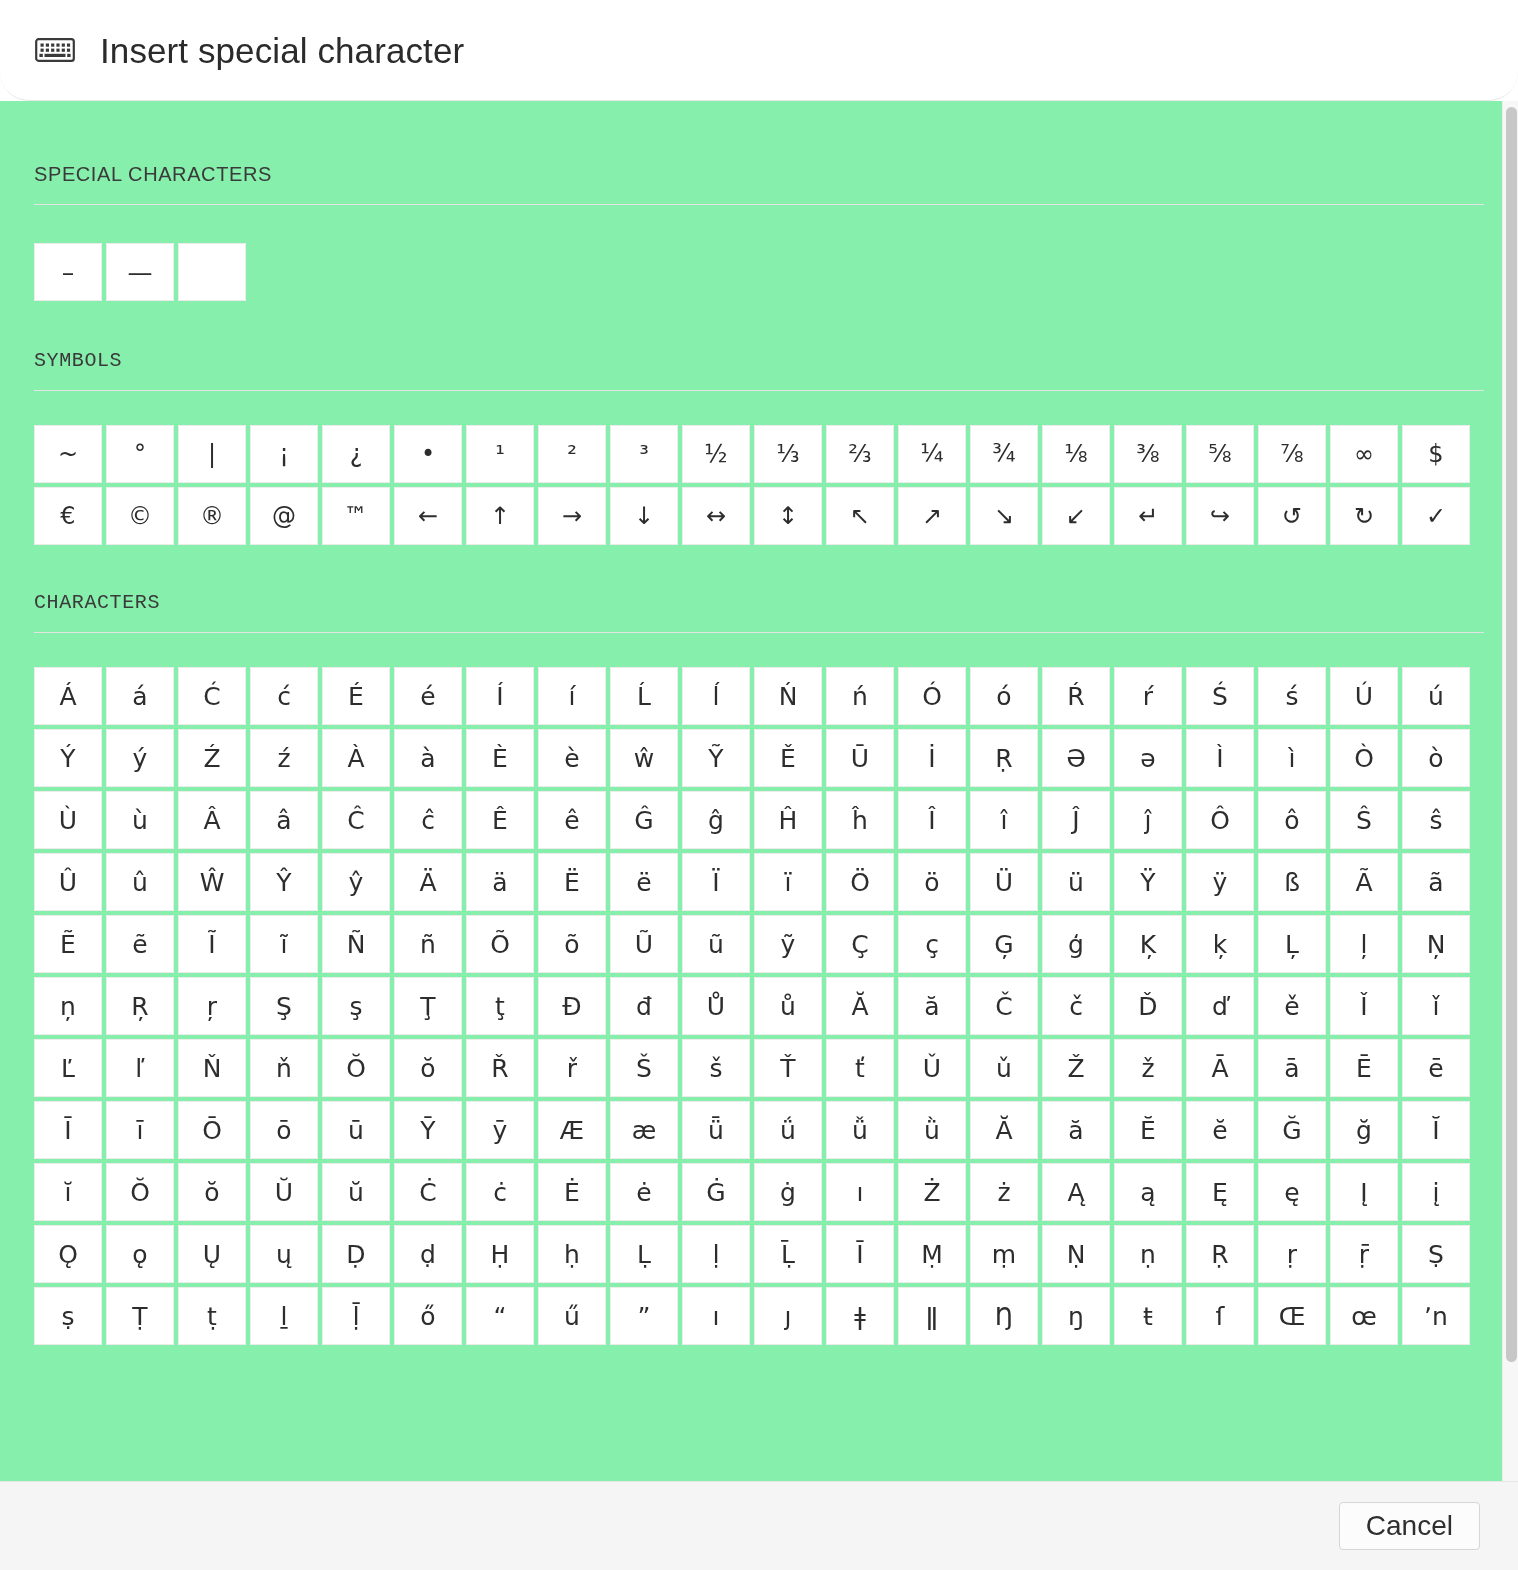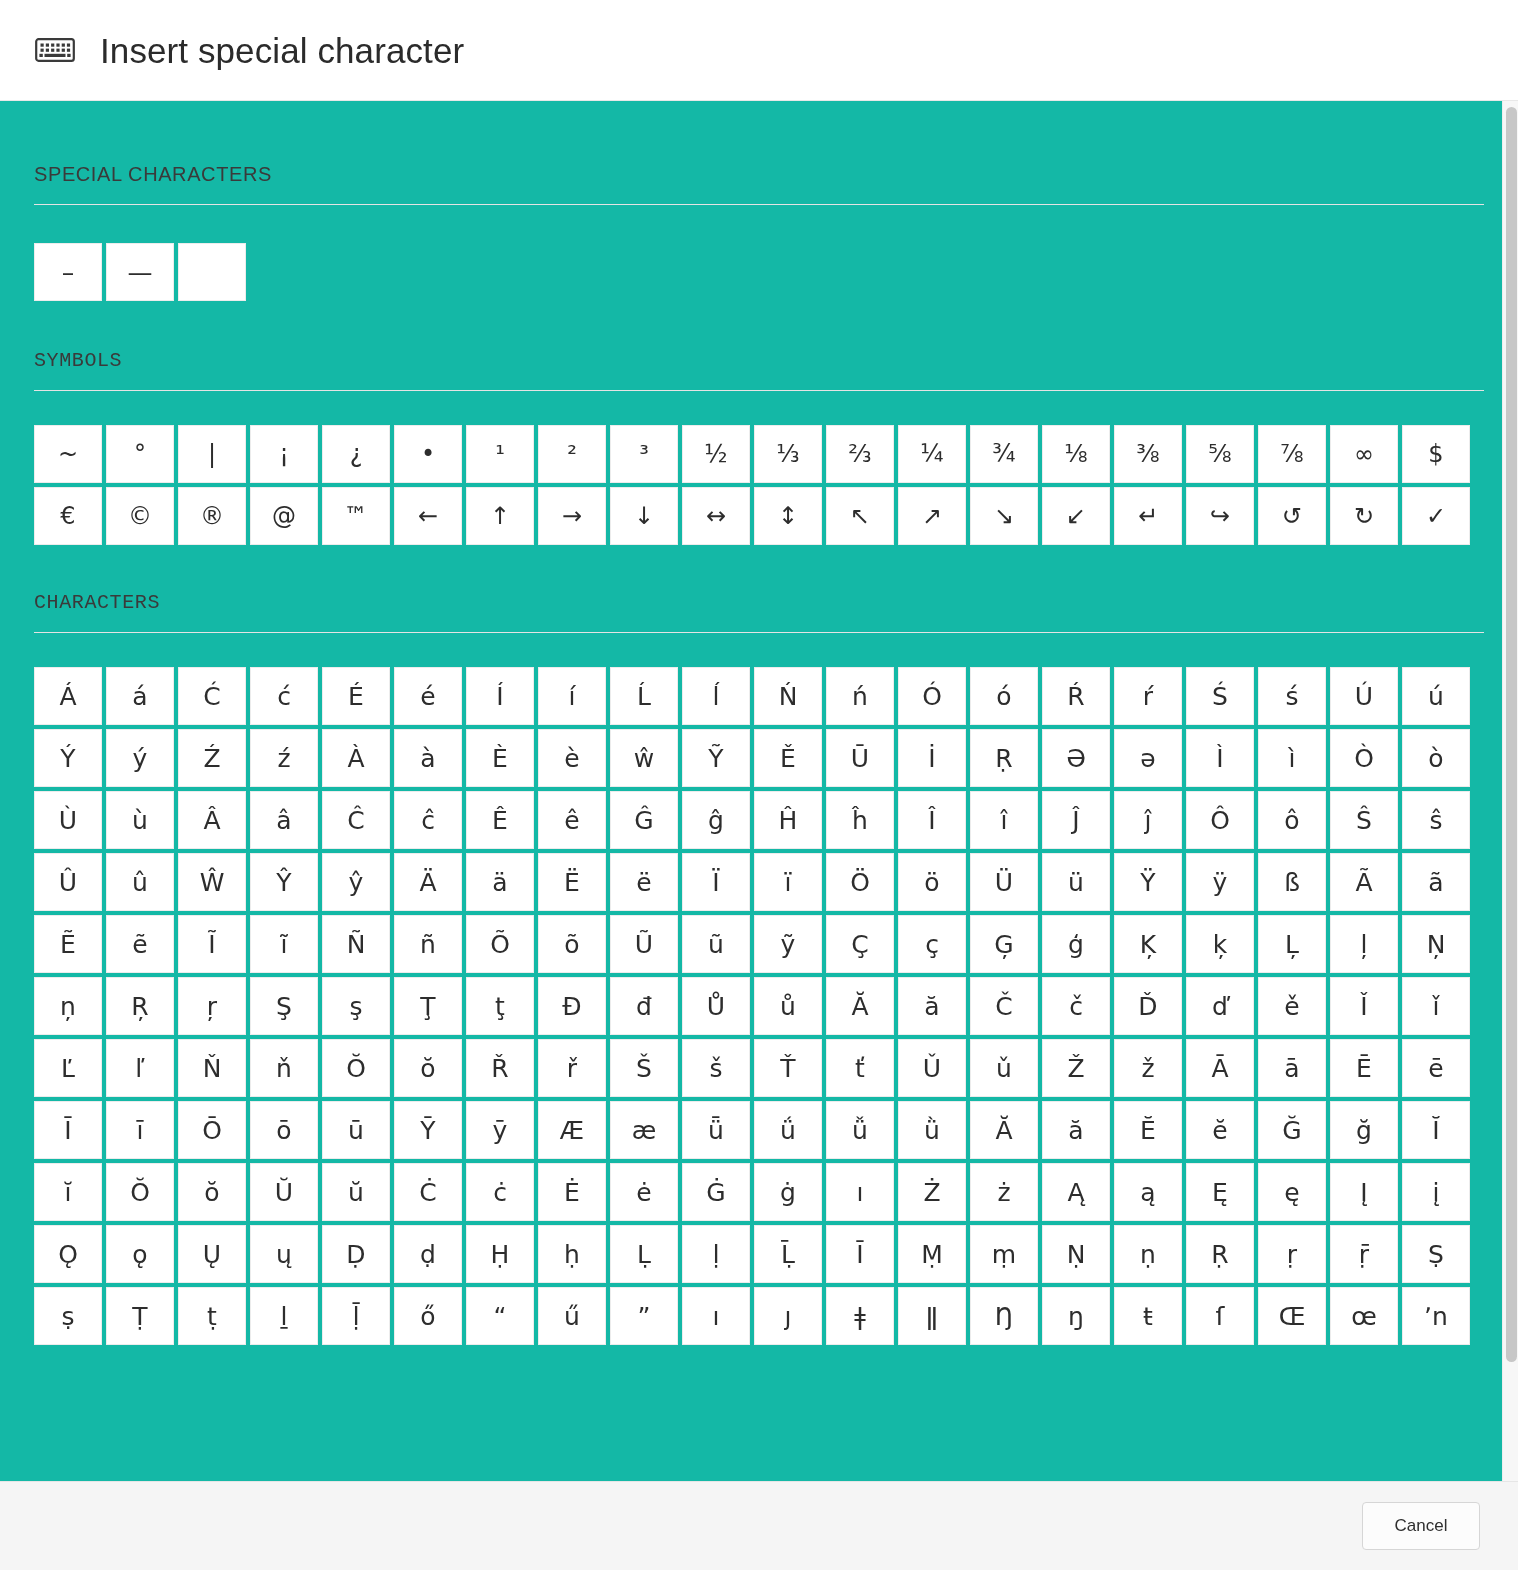--- a/index.html
+++ b/index.html
@@ -22,20 +22,21 @@
 
   
   #header {
     height: 101px;
     flex: 0 0 101px;
     display: flex;
     align-items: center;
     padding: 8px 34px;
     border-bottom: 1px solid #e8e8e8;
     background: #ffffff;
+    border-radius: 29px;
   }
   #keyboard-icon {
     width: 42px; height: 42px;
     display: flex; align-items: center; justify-content: center;
     margin-right: 24px;
     flex: 0 0 auto;
   }
   #keyboard-icon svg { display: block; }
   #dialog-title {
     font-size: 35px;
@@ -44,21 +45,21 @@
     letter-spacing: 0.1px;
     line-height: 1;
   }
 
   
   #body {
     flex: 1 1 auto;
     position: relative;
     overflow: hidden;
     padding: 0 38px;
-    background: #14b8a6;
+    background: #86efac;
   }
   #scroll-area {
     position: absolute;
     top: 0; left: 34px; right: 34px; bottom: 0;
   }
 
   .section-label {
     font-size: 20px;
     letter-spacing: 0.6px;
     color: #3a3a3a;
@@ -128,21 +129,21 @@
     justify-content: flex-end;
     padding-right: 38px;
   }
   #cancel-button {
     min-width: 118px;
     height: 48px;
     padding: 0 26px;
     background: #fcfcfc;
     border: 1px solid #d6d6d6;
     border-radius: 4px;
-    font-size: 17px;
+    font-size: 28px;
     color: #2f2f2f;
     font-family: "Liberation Sans", sans-serif;
     cursor: pointer;
   }
 </style>
 </head>
 <body>
 
 <div id="dialog">
 

